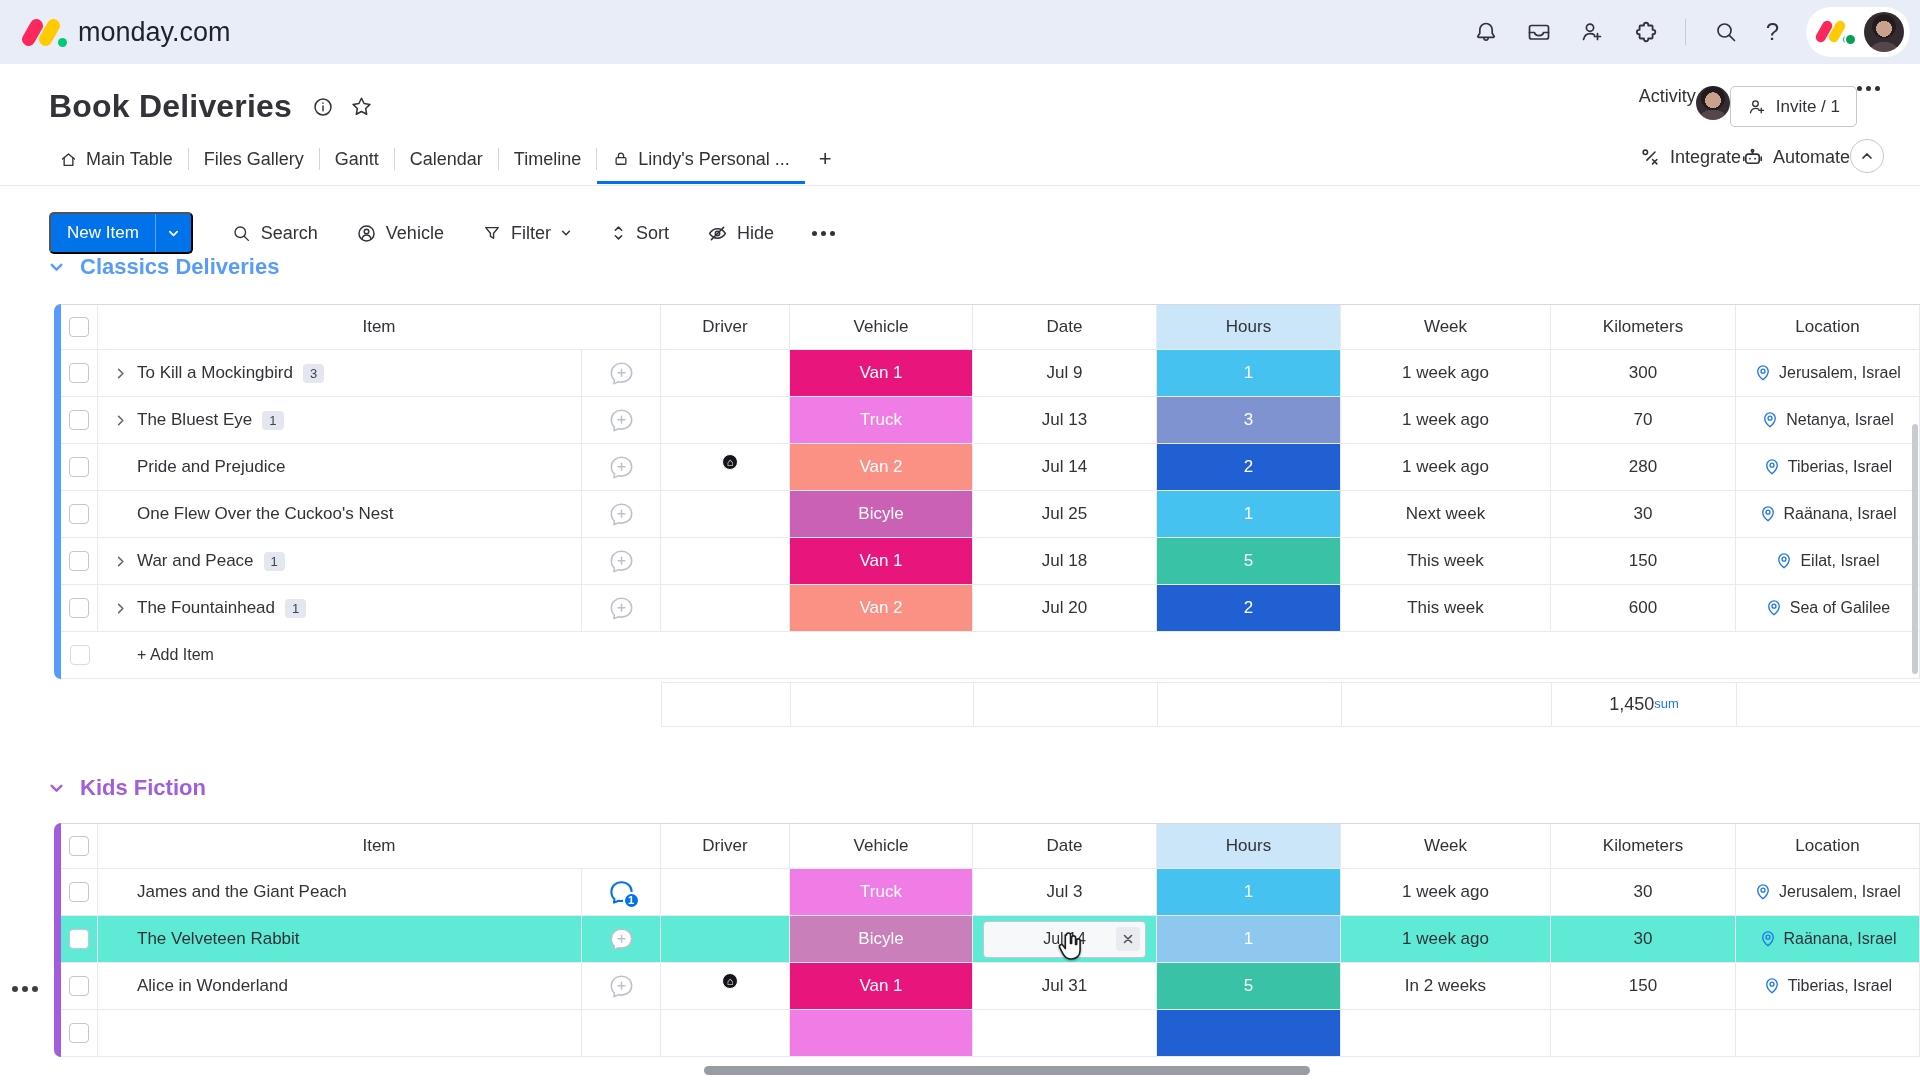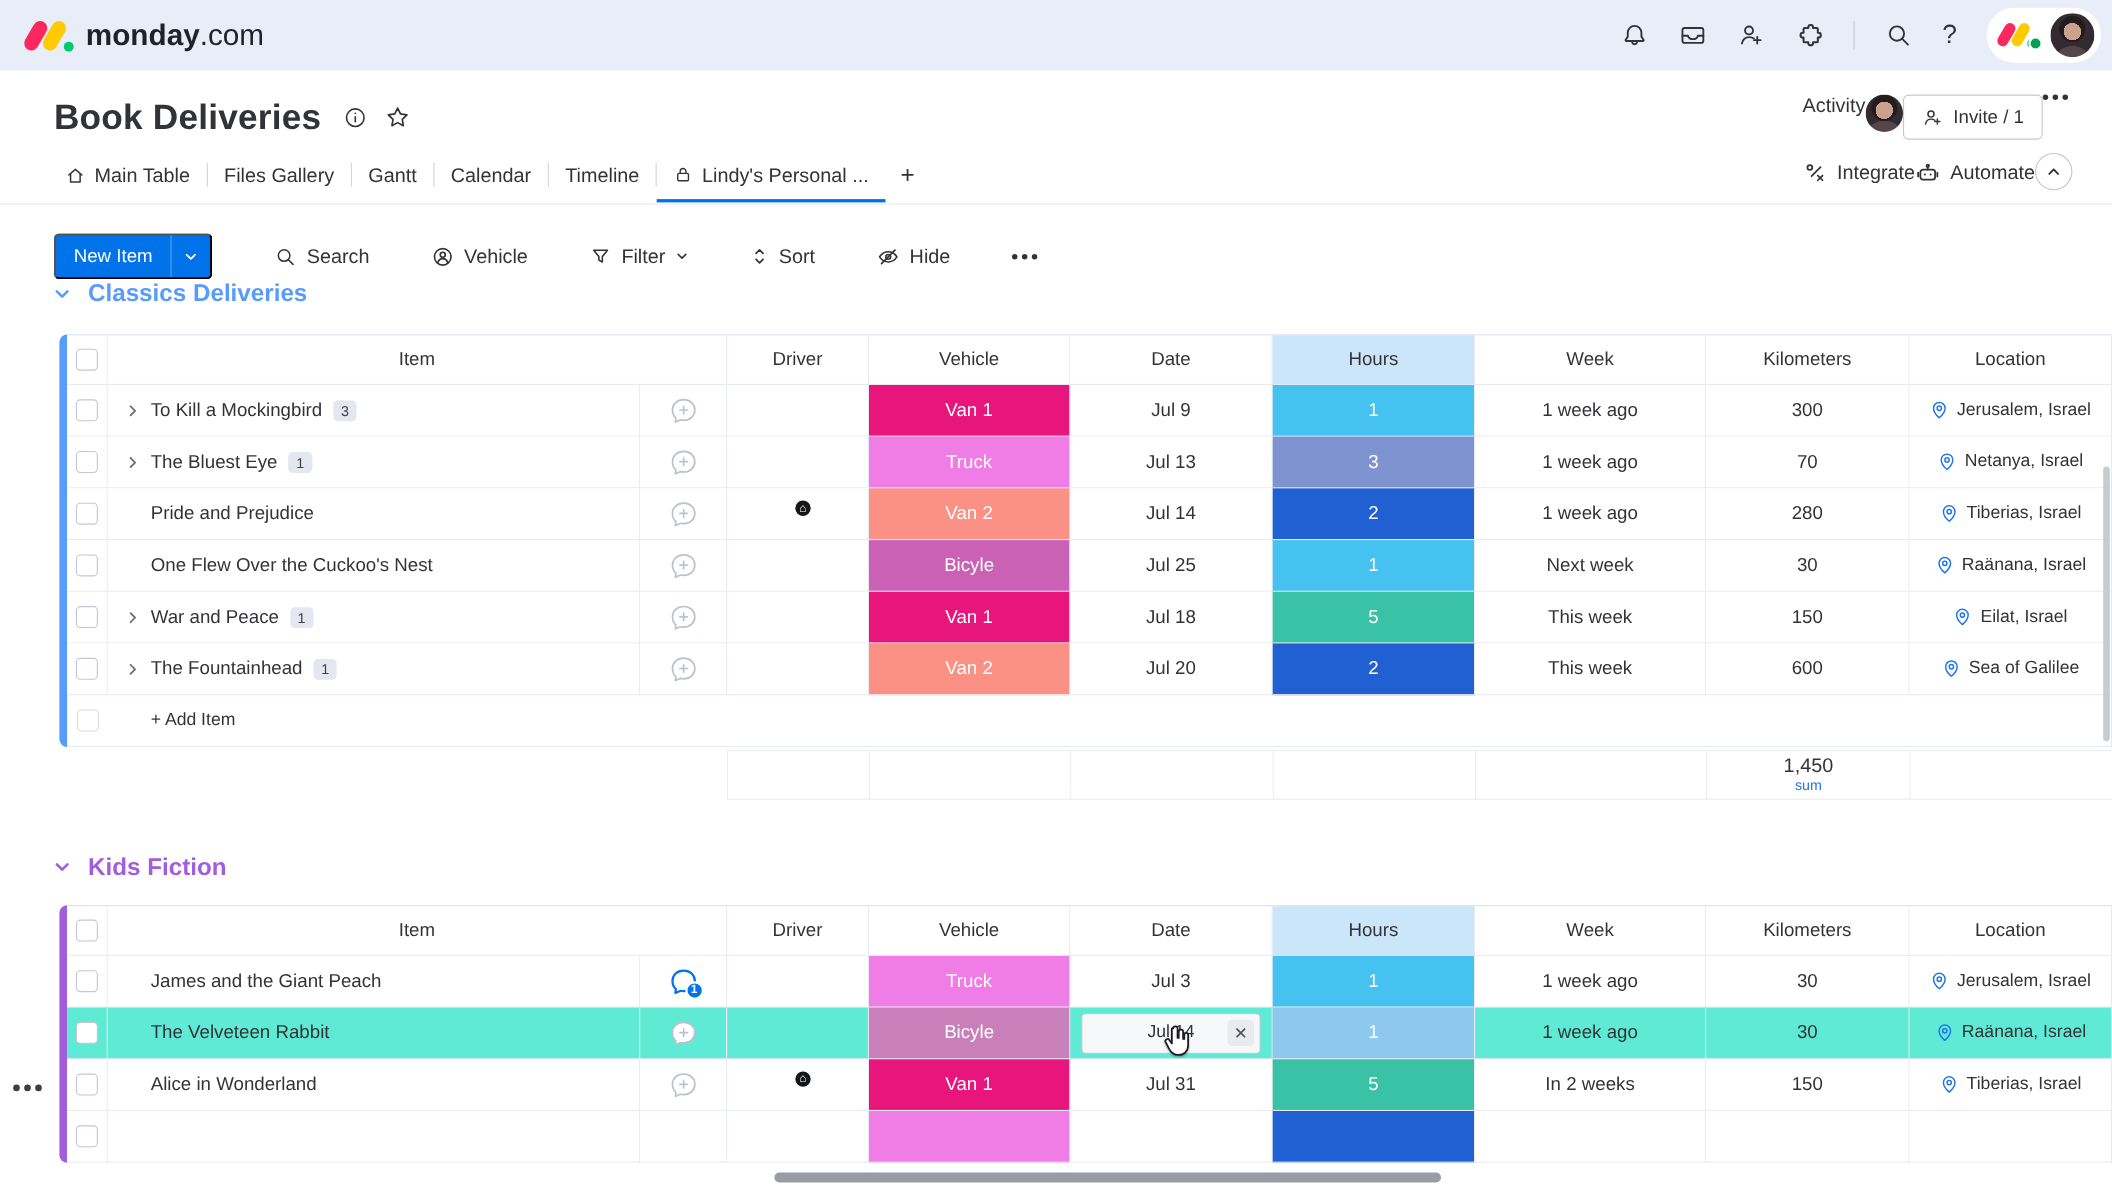--- a/index.html
+++ b/index.html
@@ -14,21 +14,21 @@
 
   
   .topbar{height:64px;background:#e9edf8;display:flex;align-items:center;padding:0 10px 0 22px}
   .brand{display:flex;align-items:center;gap:10px}
   .logomark{position:relative;width:46px;height:36px}
   .lm-bar{position:absolute;width:13px;height:29px;border-radius:7px}
   .lm-red{left:4px;top:4px;background:#fb275d;transform:rotate(30deg)}
   .lm-yel{left:21px;top:4px;background:#ffcb00;transform:rotate(30deg)}
   .lm-dot{position:absolute;left:36px;top:24px;width:9px;height:9px;border-radius:50%;background:#00ca72}
   .brandname{font-size:27px;color:#1f2329}
-  .brandname b{font-weight:700}
+  .brandname b{font-weight:400}
   .topbar-right{margin-left:auto;display:flex;align-items:center;gap:27px}
   .tdiv{width:1px;height:26px;background:#c7cbda}
   .helpq{font-size:24px;font-weight:500;color:#323338}
   .pill{display:flex;align-items:center;gap:8px;background:#fff;border-radius:26px;padding:5px 6px 5px 10px}
   .minilogo{position:relative;width:40px;height:30px}
   .ml-bar{position:absolute;width:10px;height:23px;border-radius:5px}
   .ml-red{left:3px;top:3px;background:#fb275d;transform:rotate(30deg)}
   .ml-yel{left:16px;top:3px;background:#ffcb00;transform:rotate(30deg)}
   .ml-dot{position:absolute;left:27px;top:19px;width:7px;height:7px;border-radius:50%;background:#00ca72}
   .ml-badge{position:absolute;left:28px;top:16px;width:13px;height:13px;border-radius:50%;background:#0a9e55;border:2px solid #fff}
@@ -63,21 +63,21 @@
   .tab.active:after{content:"";position:absolute;left:0;right:0;bottom:-1px;height:3px;background:var(--accent)}
   .tsep{width:1px;height:22px;background:#d0d4e4;margin-bottom:14px}
   .tab-add{font-size:22px;color:#323338;padding:0 14px 13px 14px}
   .tabs-right{margin-left:auto;display:flex;align-items:center;padding-bottom:10px}
   .tr-item{display:flex;align-items:center;gap:9px;font-size:18px}
   .collapse-btn{width:34px;height:34px;border-radius:50%;border:1px solid #c3c6d4;display:flex;
     align-items:center;justify-content:center;background:#fff;margin-bottom:2px}
 
   
   .content{padding-left:49px}
-  .toolbar{display:flex;align-items:center;gap:56px;margin-top:26px}
+  .toolbar{display:flex;align-items:center;gap:38px;margin-top:26px}
   .new-item{display:flex;align-items:center;height:42px;border-radius:5px;color:#fff;font-size:17px}
   .ni-label{padding:0 16px}
   .ni-div{width:1px;align-self:stretch;background:rgba(255,255,255,.35)}
   .ni-chev{padding:0 11px}
   .tool{display:flex;align-items:center;gap:9px;font-size:18px;color:#323338}
 
   
   .group{}
   .group.g2{margin-top:48px}
   .group-title{display:flex;align-items:center;gap:16px;font-size:22px;font-weight:700}
@@ -102,21 +102,21 @@
   .veh,.hrs{color:#fff}
   .hl .c{background:#5eead4}
   .loc{gap:7px;font-size:16px}
   .add-row{display:flex;align-items:center;height:47px;border-bottom:1px solid var(--bd);
     border-right:1px solid var(--bd);background:#fff}
   .add-row .cbwrap{width:37px;display:flex;justify-content:center}
   .add-label{margin-left:39px;font-size:16px;color:#323338}
   .sumrow{display:grid;grid-template-columns:129px 183px 184px 184px 210px 185px 184px;margin-left:612px;
     margin-top:3px;border-top:1px solid var(--bd);border-left:1px solid var(--bd)}
   .sumrow .c{height:44px}
-  .sum-cell{flex-direction:column;line-height:1.1;justify-content:center}
+  .sum-cell{line-height:1.1;justify-content:center}
   .sum-val{font-size:18px}
   .sum-lab{font-size:13px;color:#1f76ea}
   .nbadge{position:absolute;right:-4px;bottom:-2px;width:17px;height:17px;border-radius:50%;background:#0073ea;
     color:#fff;font-size:11px;font-weight:700;display:flex;align-items:center;justify-content:center;border:2px solid #fff}
   .drv-wrap{position:relative}
   .homeb{position:absolute;left:-3px;bottom:-3px;width:16px;height:16px;background:#15161a;border-radius:50%;
     color:#fff;font-size:11px;line-height:15px;text-align:center;border:1.5px solid #fff}
   .chip{height:37px;flex:1;margin:0 10px;border:1px solid #c3c6d4;border-radius:4px;background:#f7f8fa;
     display:flex;align-items:center;justify-content:center;position:relative;font-size:16px}
   .chip .x{position:absolute;right:5px;width:24px;height:24px;border-radius:4px;background:#e9ebf0;

